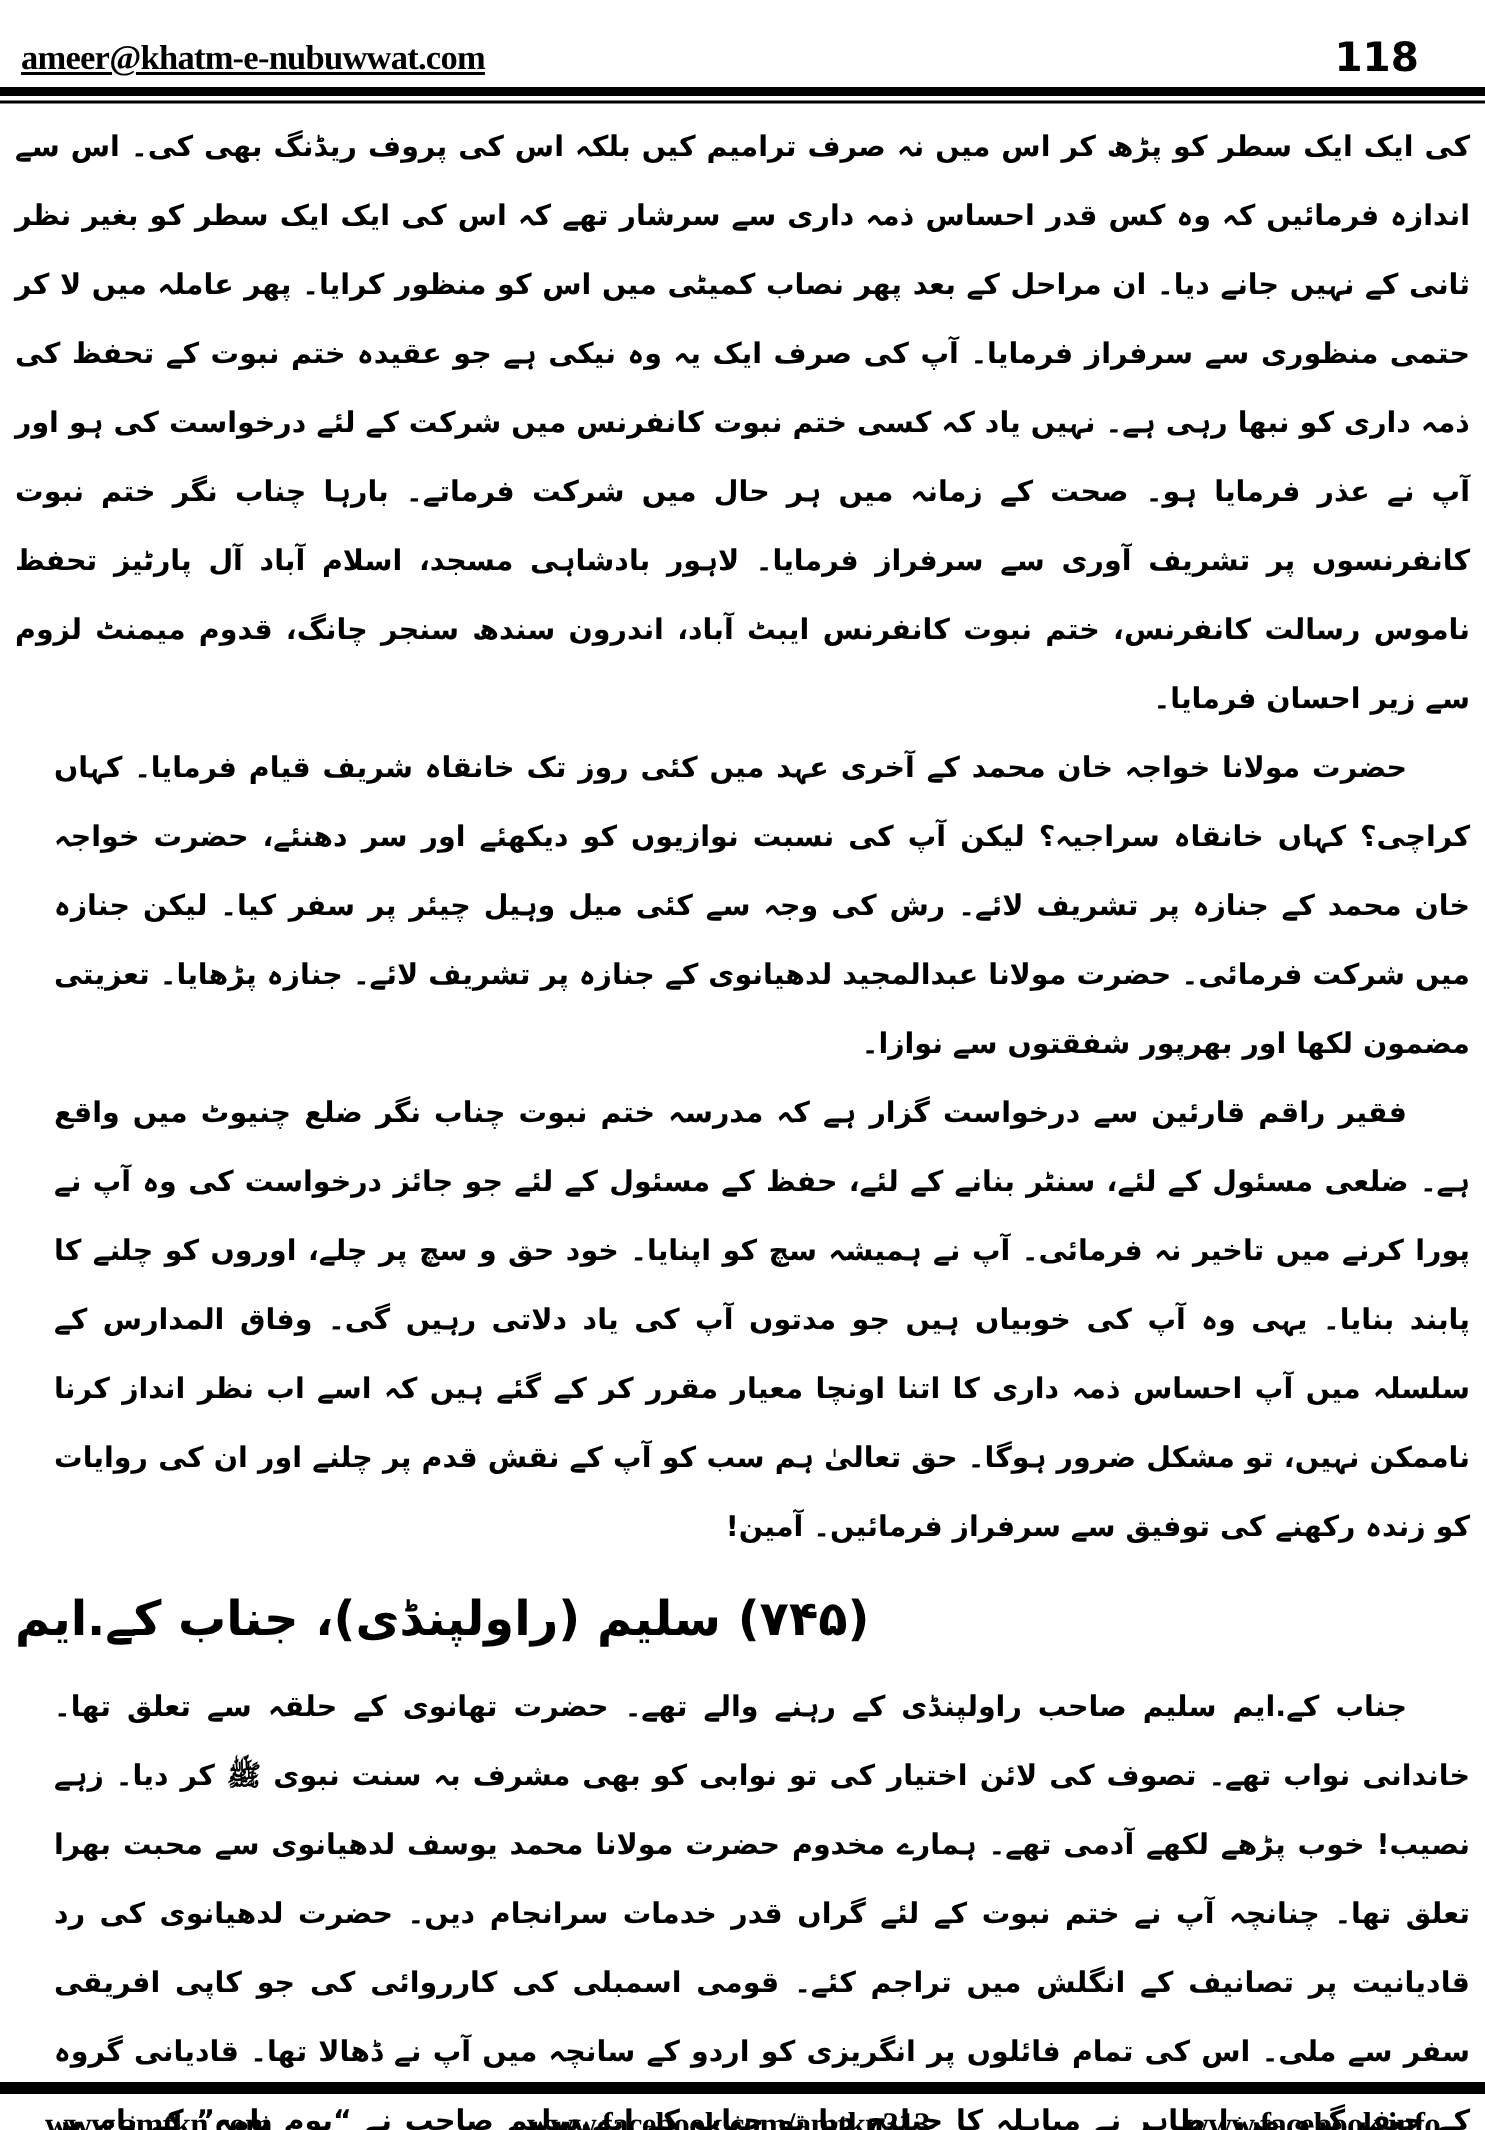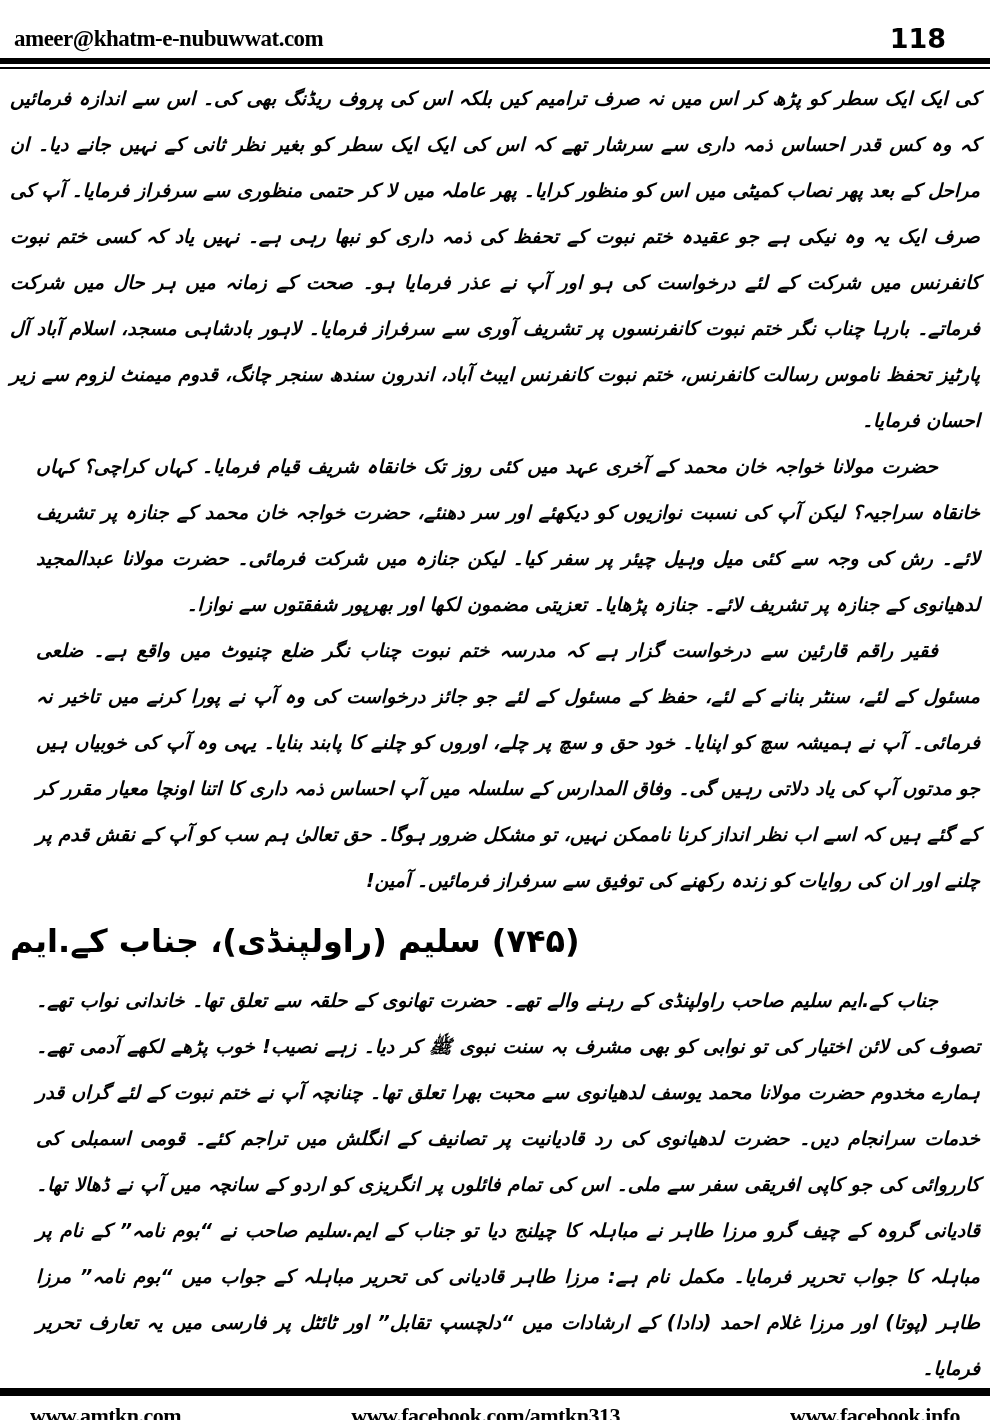--- a/index.html
+++ b/index.html
@@ -27,20 +27,21 @@
     direction: ltr;
   }
   .header-email {
     font-family: "Liberation Serif", serif;
     font-weight: bold;
     font-size: 23px;
     letter-spacing: -0.5px;
     white-space: nowrap;
     flex: 1 1 0;
     text-align: left;
+    text-decoration: underline;
   }
   .header-pagenum {
     font-family: "DejaVu Sans", sans-serif;
     font-weight: bold;
     font-size: 27px;
     line-height: 1;
     flex: 0 0 auto;
     text-align: center;
     transform: translateX(-30px);
   }
@@ -61,21 +62,21 @@
   
   .body-text {
     direction: rtl;
     padding: 6px 10px 0 10px;
     font-family: "DejaVu Sans", sans-serif;
     font-weight: bold;
     font-size: 19px;
     line-height: 46px;
     text-align: justify;
   }
-  .para { margin: 0; font-style: italic; }
+  .para { margin: 0; }
   .para.indent { text-indent: 42px; margin-left: 26px; }
   .section-heading {
     margin: 8px 0 6px 0;
     text-align: left;
     font-family: "DejaVu Sans", sans-serif;
     font-weight: bold;
     font-size: 32px;
     line-height: 60px;
     direction: rtl;
   }

